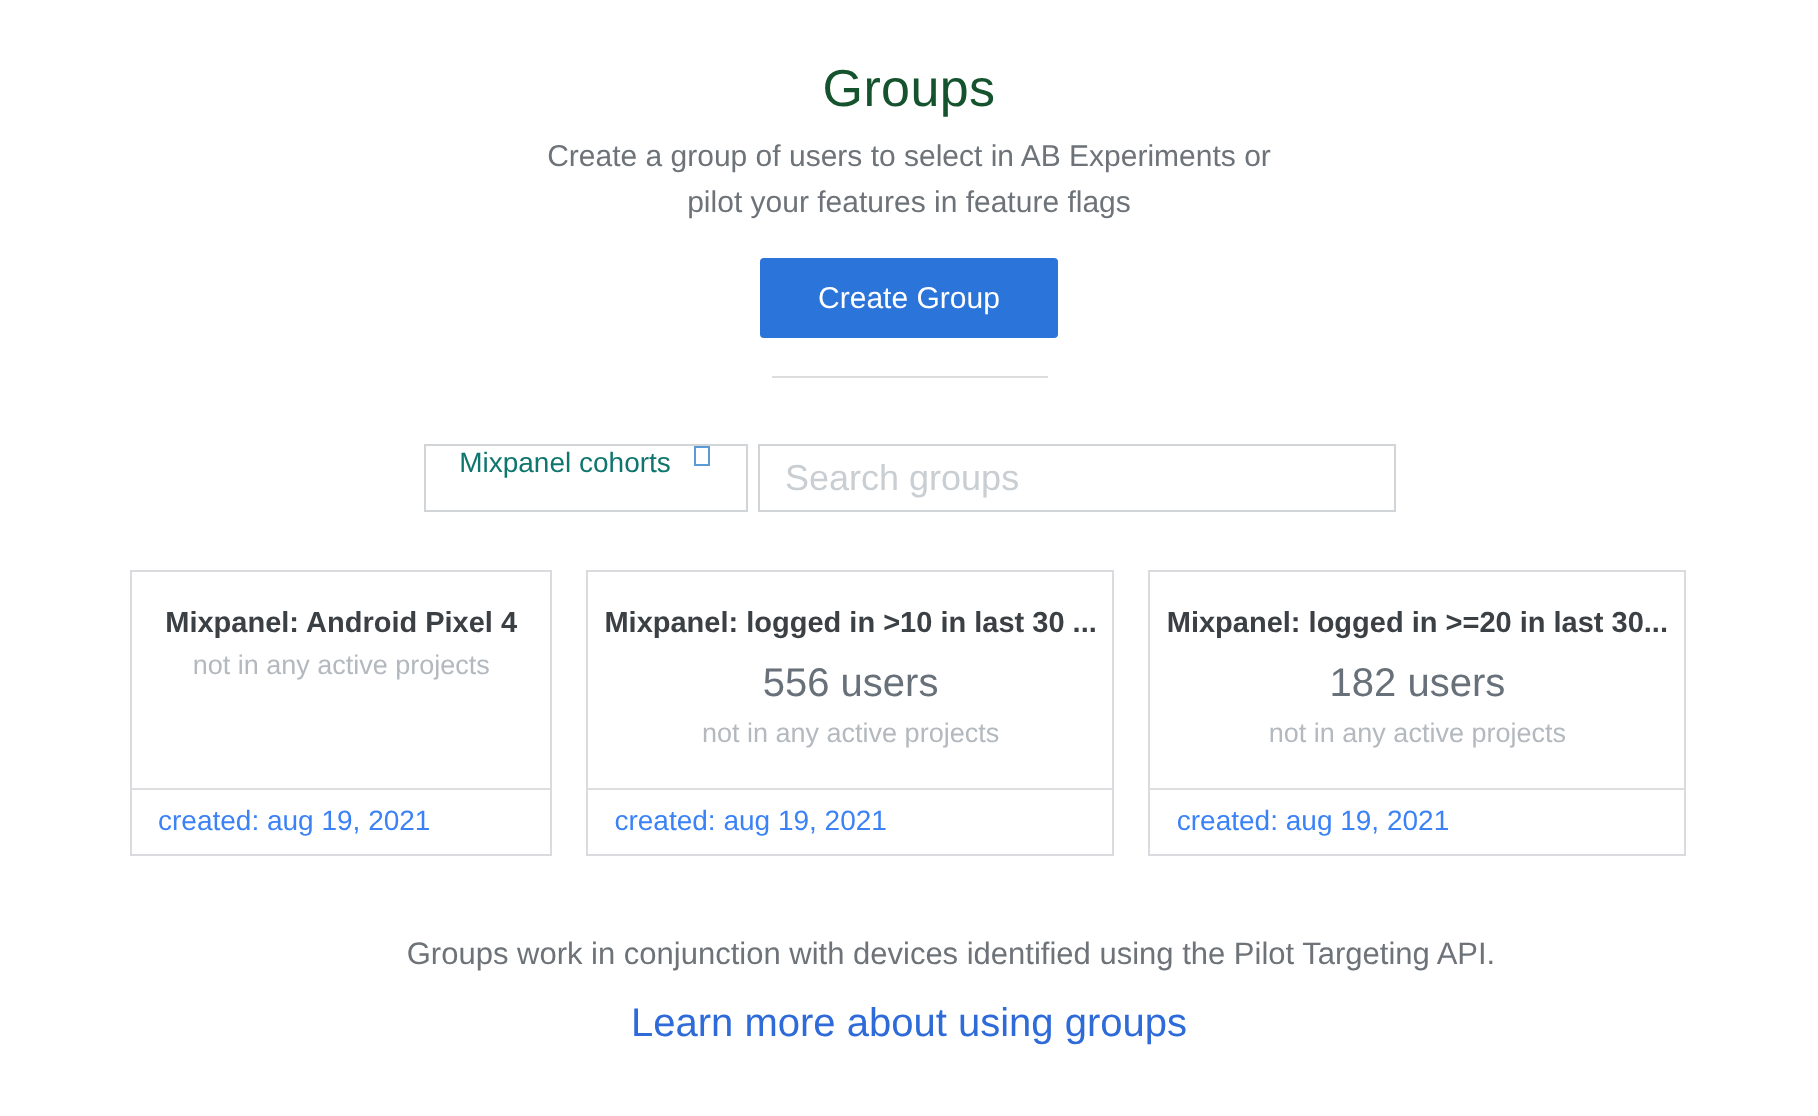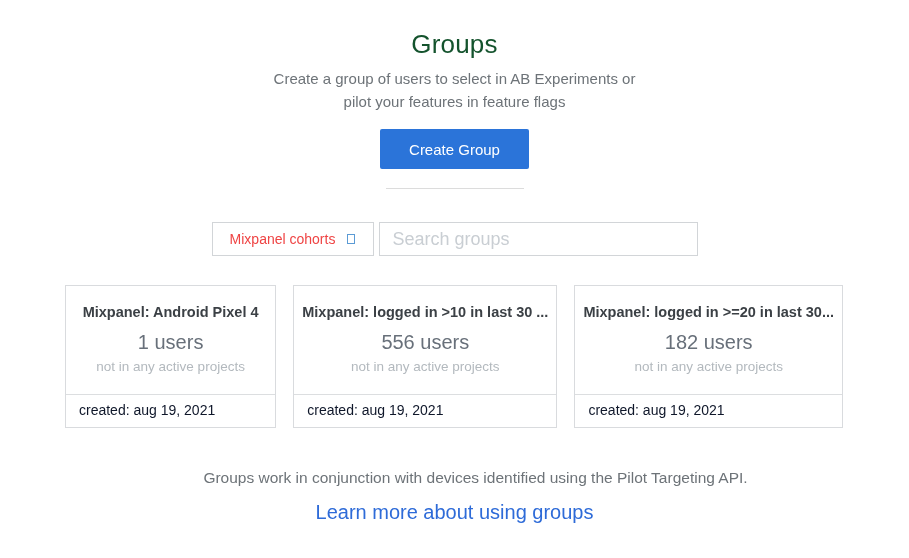--- a/index.html
+++ b/index.html
@@ -25,22 +25,22 @@
 
   .top-divider {
     width: 138px; margin: 19px auto 0;
     border: none; border-top: 1px solid #dcdcdc; height: 0;
   }
 
   
   .filter-row { display: flex; justify-content: center; gap: 5px; margin-top: 33px; }
   .source-select {
     width: 162px; height: 34px; border: 1px solid #d2d5d8; background: #fff;
-    display: flex; align-items: center; justify-content: center; gap: 12px;
-    font-size: 14px; color: #ef4444; cursor: pointer;
+    display: flex; justify-content: center; gap: 12px;
+    font-size: 14px; color: #0f766e; cursor: pointer;
   }
   .select-indicator {
     width: 8px; height: 10px; border: 1px solid #5b9bd5; display: inline-block;
   }
   .search-input {
     width: 319px; height: 34px; border: 1px solid #d2d5d8; background: #fff;
     padding: 0 13px; font-size: 18px; color: #555;
     font-family: "Liberation Sans", sans-serif; outline: none;
   }
   .search-input::placeholder { color: #c9ced3; opacity: 1; }
@@ -50,21 +50,21 @@
   .group-card { flex: 1; border: 1px solid #d9dbde; background: #fff; cursor: pointer; }
   .card-main { height: 108px; text-align: center; padding-top: 18px; }
   .card-title {
     font-size: 14.5px; font-weight: 700; color: #3b4045;
     white-space: nowrap; overflow: hidden; padding: 0 8px;
   }
   .card-users { margin-top: 11px; font-size: 20px; color: #68707a; font-weight: 400; }
   .card-status { margin-top: 5px; font-size: 13.5px; color: #b3b9be; }
   .card-footer {
     border-top: 1px solid #dcdee0; padding: 7px 13px 9px;
-    font-size: 14px; color: #0f172a; text-align: left;
+    font-size: 14px; color: #3b82f6; text-align: left;
   }
 
   
   .bottom-note { margin-top: 41px; text-align: center; font-size: 15.5px; color: #6d7378; padding-left: 42px; }
   .learn-link-wrap { text-align: center; margin-top: 14px; }
   .learn-link { font-size: 20px; color: #2e6bd8; text-decoration: none; cursor: pointer; }
 </style>
 </head>
 <body>
 
@@ -86,21 +86,20 @@
       <span class="select-indicator"></span>
     </div>
     <input class="search-input" type="text" placeholder="Search groups" style="">
   </div>
 
   <div class="cards-row">
 
     <div class="group-card">
       <div class="card-main">
         <div class="card-title">Mixpanel: Android Pixel 4</div>
-        <div class="card-users">1 users</div>
         <div class="card-status">not in any active projects</div>
       </div>
       <div class="card-footer">created: aug 19, 2021</div>
     </div>
 
     <div class="group-card">
       <div class="card-main">
         <div class="card-title">Mixpanel: logged in &gt;10 in last 30 ...</div>
         <div class="card-users">556 users</div>
         <div class="card-status">not in any active projects</div>

